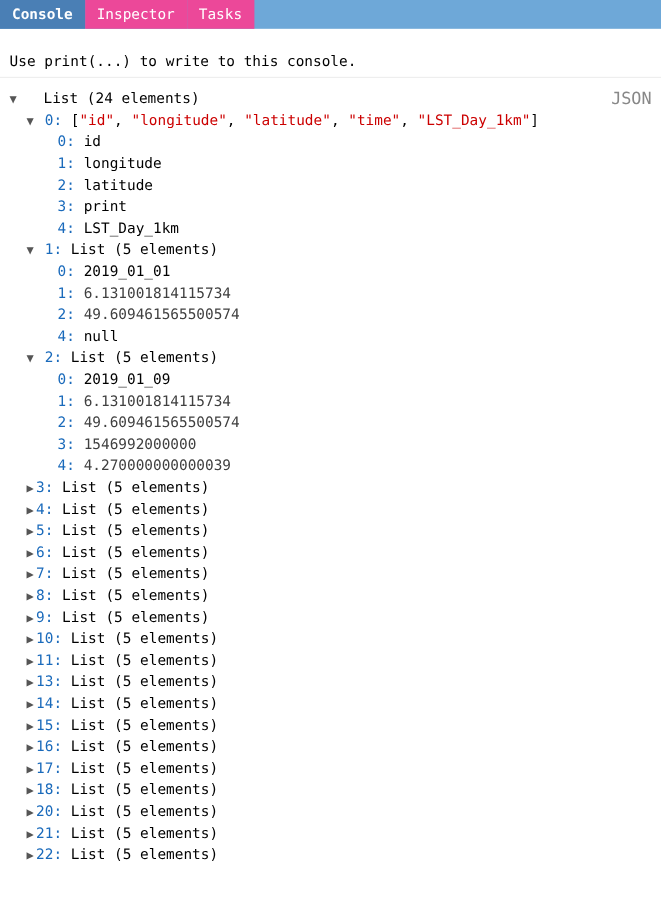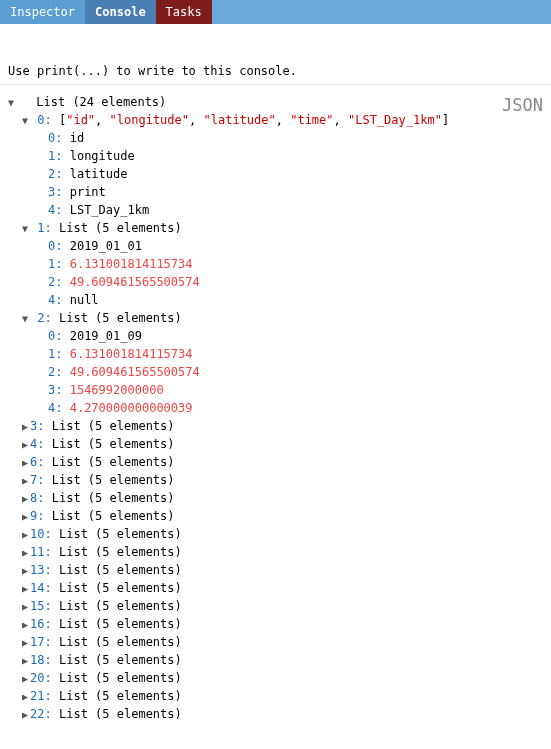--- a/index.html
+++ b/index.html
@@ -20,96 +20,95 @@
       height: 24px;
     }
     .tab {
       padding: 4px 10px;
       cursor: pointer;
       color: #ffffff;
       font-size: 12px;
       font-weight: normal;
       display: flex;
       align-items: center;
-      background: #7f1d1d;
+      background: #ec4899;
     }
     .tab.active {
       background: #4a90c4;
       color: #ffffff;
     }
     .tab:first-child {
       background: #5a9fd4;
       color: #fff;
     }
     .tab.console-tab {
       background: #4a7fb5;
       font-weight: bold;
     }
 
     
     .hint-line {
-      padding: 8px 8px 6px 8px;
+      padding: 20px 8px 6px 8px;
       font-size: 12px;
       color: #000;
       border-bottom: 1px solid #eee;
-      margin-top: 32px;
     }
 
     
     .console-output {
       padding: 4px 4px 4px 8px;
       line-height: 1.5;
       color: #000;
     }
 
     .json-badge {
       float: right;
       color: #888;
-      font-size: 17px;
+      font-size: 14px;
       margin-right: 4px;
     }
 
     .list-root {
       margin-top: 4px;
     }
 
     .toggle {
       cursor: pointer;
       margin-right: 2px;
       color: #555;
       font-size: 10px;
       user-select: none;
     }
     .toggle.expanded::before { content: '▼'; }
     .toggle.collapsed::before { content: '▶'; }
     .toggle.leaf { width: 10px; display: inline-block; }
 
     .key-black { color: #000; margin-left: 13px; }
     .key-blue { color: #1a6abb; }
-    .val-blue { color: #ef4444; }
+    .val-blue { color: #404040; }
     .val-black { color: #000; }
 
     .node-children {
       padding-left: 14px;
     }
 
     .line {
       line-height: 1.5;
       white-space: nowrap;
     }
   </style>
 </head>
 <body>
 
 <div class="tab-bar">
+  <div class="tab console-tab active">
+    <span>Console</span>
+  </div>
   <div class="tab">
     <span>Inspector</span>
-  </div>
-  <div class="tab console-tab active">
-    <span>Console</span>
   </div>
   <div class="tab">
     <span>Tasks</span>
   </div>
 </div>
 
 <div class="hint-line">
   <span>Use print(...) to write to this console.</span>
 </div>
 
@@ -158,20 +157,21 @@
         <div class="line"><span class="toggle leaf"></span><span class="key-blue">1:</span>&nbsp;<span class="val-blue">6.131001814115734</span></div>
         <div class="line"><span class="toggle leaf"></span><span class="key-blue">2:</span>&nbsp;<span class="val-blue">49.609461565500574</span></div>
         <div class="line"><span class="toggle leaf"></span><span class="key-blue">3:</span>&nbsp;<span class="val-blue">1546992000000</span></div>
         <div class="line"><span class="toggle leaf"></span><span class="key-blue">4:</span>&nbsp;<span class="val-blue">4.270000000000039</span></div>
       </div>
     </div>
 
     <div id="collapsed-items" class="node-children">
         <div class="line"><span class="toggle collapsed"></span><span class="key-blue">3:</span>&nbsp;<span class="val-black">List (5 elements)</span></div>
         <div class="line"><span class="toggle collapsed"></span><span class="key-blue">4:</span>&nbsp;<span class="val-black">List (5 elements)</span></div>
+        <div class="line"><span class="toggle collapsed"></span><span class="key-blue">5:</span>&nbsp;<span class="val-black">List (5 elements)</span></div>
         <div class="line"><span class="toggle collapsed"></span><span class="key-blue">6:</span>&nbsp;<span class="val-black">List (5 elements)</span></div>
         <div class="line"><span class="toggle collapsed"></span><span class="key-blue">7:</span>&nbsp;<span class="val-black">List (5 elements)</span></div>
         <div class="line"><span class="toggle collapsed"></span><span class="key-blue">8:</span>&nbsp;<span class="val-black">List (5 elements)</span></div>
         <div class="line"><span class="toggle collapsed"></span><span class="key-blue">9:</span>&nbsp;<span class="val-black">List (5 elements)</span></div>
         <div class="line"><span class="toggle collapsed"></span><span class="key-blue">10:</span>&nbsp;<span class="val-black">List (5 elements)</span></div>
         <div class="line"><span class="toggle collapsed"></span><span class="key-blue">11:</span>&nbsp;<span class="val-black">List (5 elements)</span></div>
         <div class="line"><span class="toggle collapsed"></span><span class="key-blue">13:</span>&nbsp;<span class="val-black">List (5 elements)</span></div>
         <div class="line"><span class="toggle collapsed"></span><span class="key-blue">14:</span>&nbsp;<span class="val-black">List (5 elements)</span></div>
         <div class="line"><span class="toggle collapsed"></span><span class="key-blue">15:</span>&nbsp;<span class="val-black">List (5 elements)</span></div>
         <div class="line"><span class="toggle collapsed"></span><span class="key-blue">16:</span>&nbsp;<span class="val-black">List (5 elements)</span></div>

